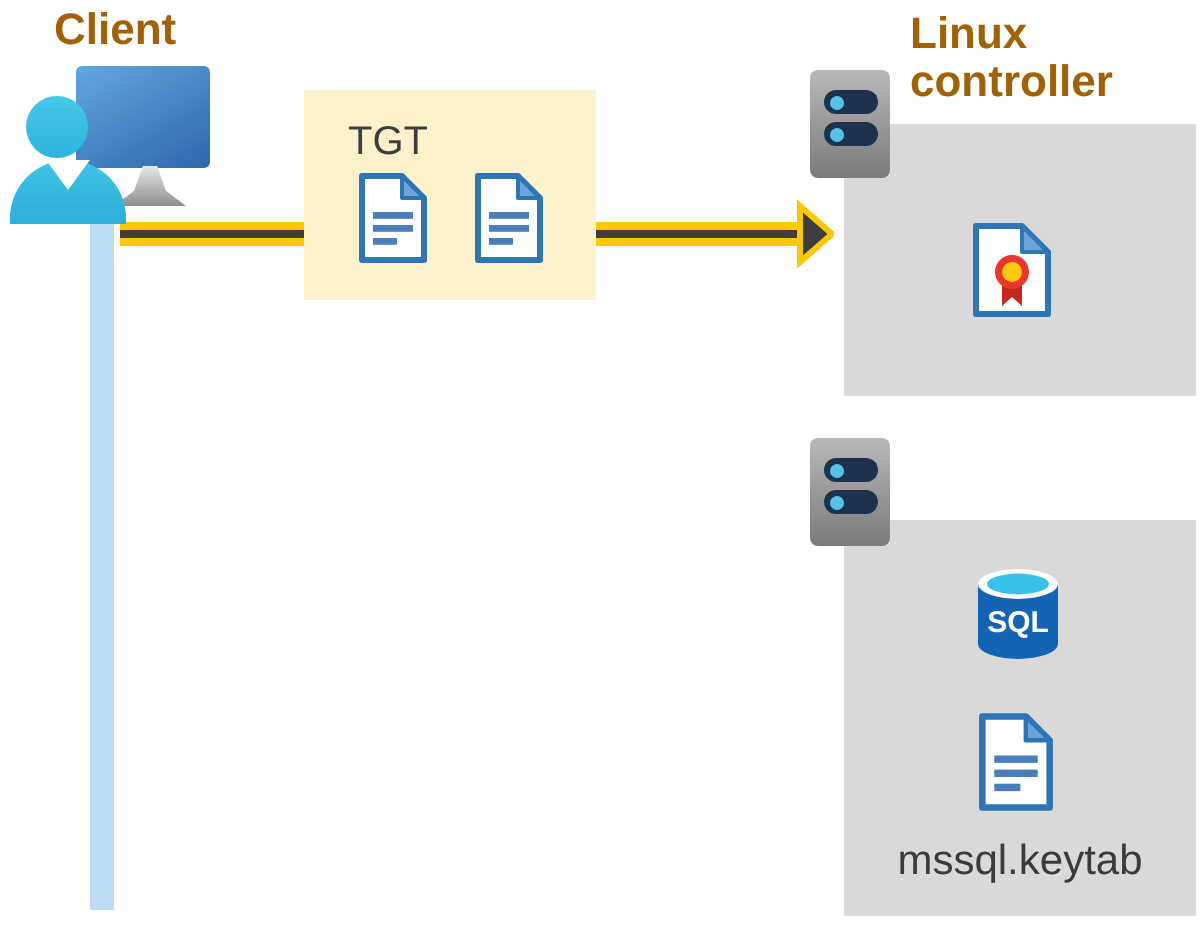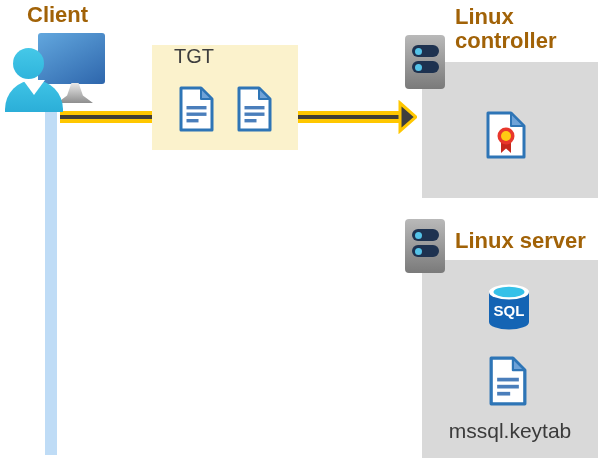--- a/index.html
+++ b/index.html
@@ -29,21 +29,21 @@
     clip-path:polygon(0 0,100% 0,50% 100%); z-index:4; }
 
   
   .vline { left:45px; top:99px; width:12px; height:356px; background:#BFDCF6; z-index:0; }
 
   
   .arrow-svg { left:57px; top:100px; z-index:1; }
 
   
   .ticket-box { left:152px; top:45px; width:146px; height:105px; background:#FBF2CC; z-index:2; }
-  .ticket-label { position:absolute; top:0; width:60px; text-align:center;
+  .ticket-label { position:absolute; top:15px; width:60px; text-align:center;
     font-size:20px; color:#3E3E3E; }
   .tgt-label { left:12px; }
   .spn-label { left:74px; }
   .doc-tgt { position:absolute; left:27px; top:41px; }
   .doc-spn { position:absolute; left:85px; top:41px; }
 
   
   .gray-box { background:#D9D9D9; z-index:1; }
   .dc-box { left:422px; top:62px; width:176px; height:136px; }
   .linux-box { left:422px; top:260px; width:176px; height:198px; }
@@ -125,21 +125,20 @@
 
   <div class="abs gray-box linux-box"></div>
   <div class="abs server-icon server-linux">
     <div class="server-slot slot-1">
         <div class="server-dot"></div>
       </div>
     <div class="server-slot slot-2">
         <div class="server-dot"></div>
       </div>
   </div>
-  <div class="heading linux-title">Linux server</div>
 
   <svg class="abs sql-svg" width="42" height="48" viewBox="0 0 42 48">
     <path d="M1,9 V39 A20,7.5 0 0 0 41,39 V9 Z" fill="#1464B4"></path>
     <ellipse cx="21" cy="9" rx="20" ry="7.5" fill="#fff"></ellipse>
     <ellipse cx="21" cy="9" rx="15.5" ry="5.2" fill="#35C1E8"></ellipse>
     <text x="21" y="33" text-anchor="middle" font-size="15" font-weight="bold" fill="#fff" font-family="Liberation Sans, sans-serif">SQL</text>
   </svg>
 
   <svg class="abs keytab-doc-svg" width="38" height="50" viewBox="0 0 35 46">
     <path d="M2,2 H22 L33,13 V44 H2 Z" fill="#fff" stroke="#2E75B6" stroke-width="3" stroke-linejoin="round"></path>

